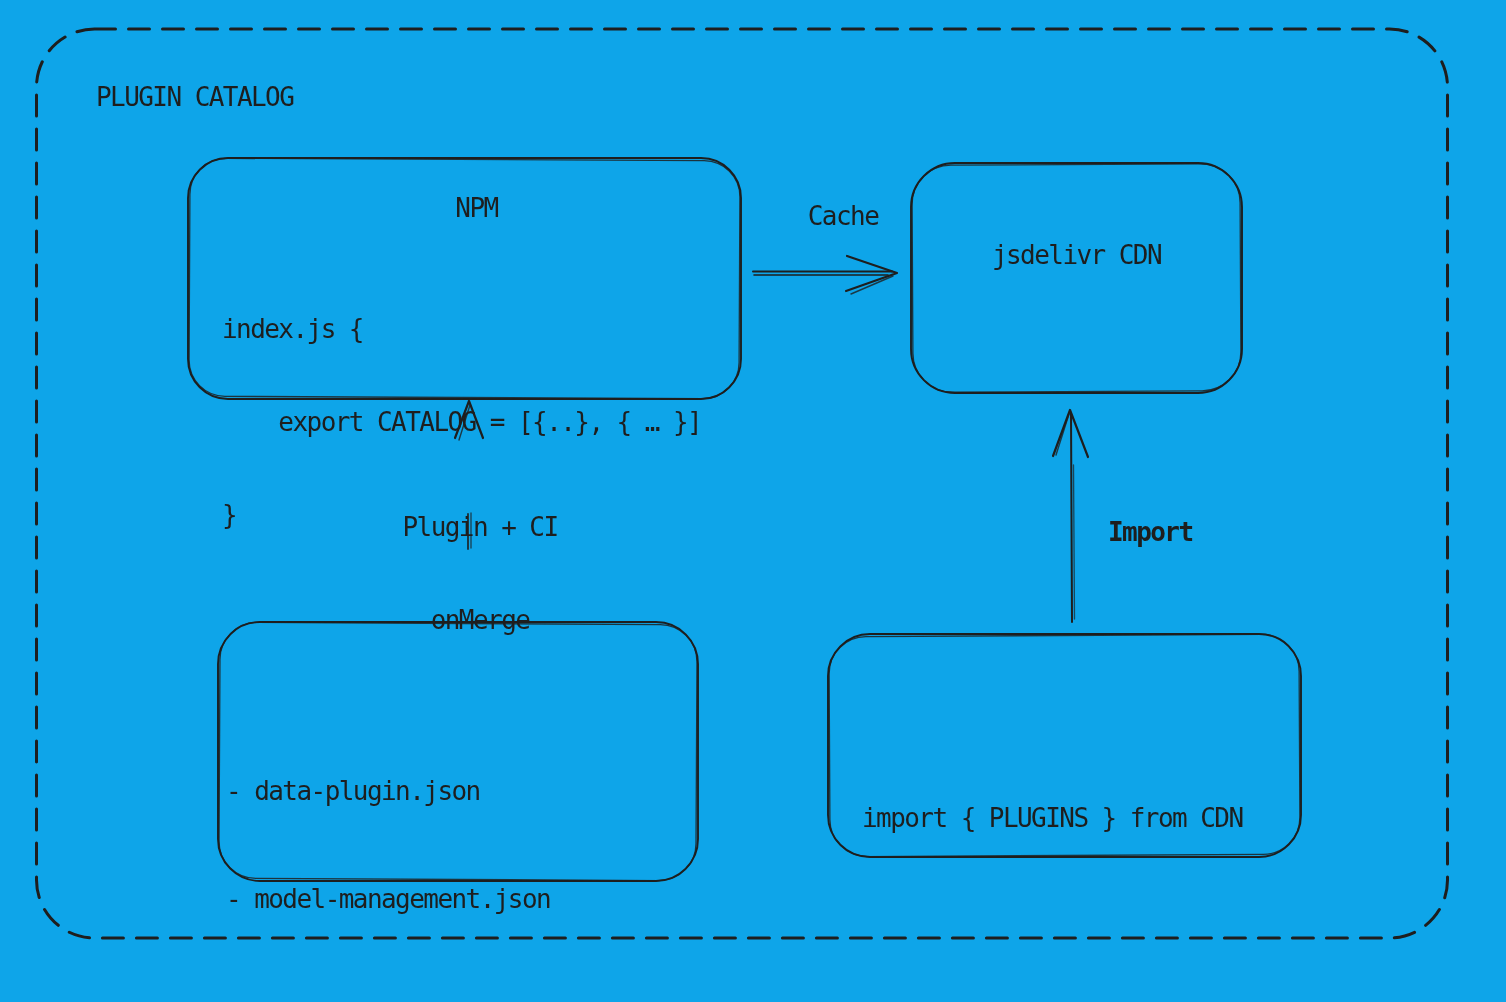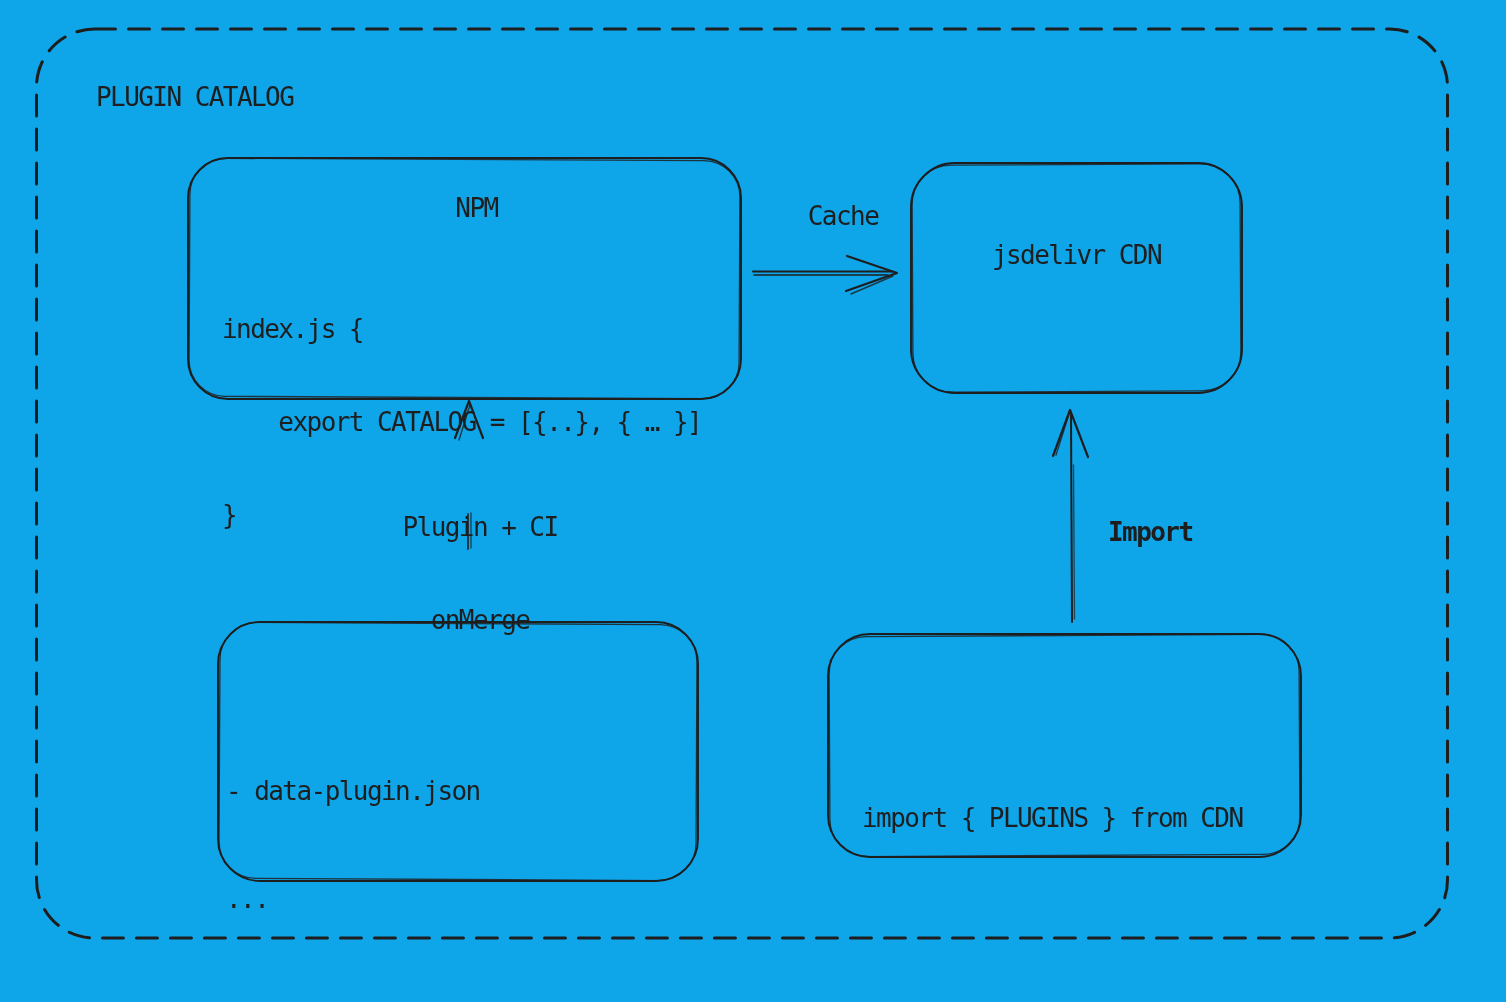--- a/index.html
+++ b/index.html
@@ -117,20 +117,21 @@
 
   <div class="txt center" style="left:338px; top:450px; width:260px;">
     <div>Plugin + CI</div>
     <div>onMerge</div>
   </div>
 
   <div class="txt edge-label" style="left:1108px; top:517px;font-weight:bold;">Import</div>
 
   <div class="txt repo-files" style="left:226px; top:701px;">
     <div>- data-plugin.json</div>
+    <div>- model-management.json</div>
     <div>...</div>
   </div>
 
   <div class="txt app-lines" style="left:862px; top:668px;">
     <div>import { PLUGINS } from CDN</div>
     
   </div>
 
 </div>
 

